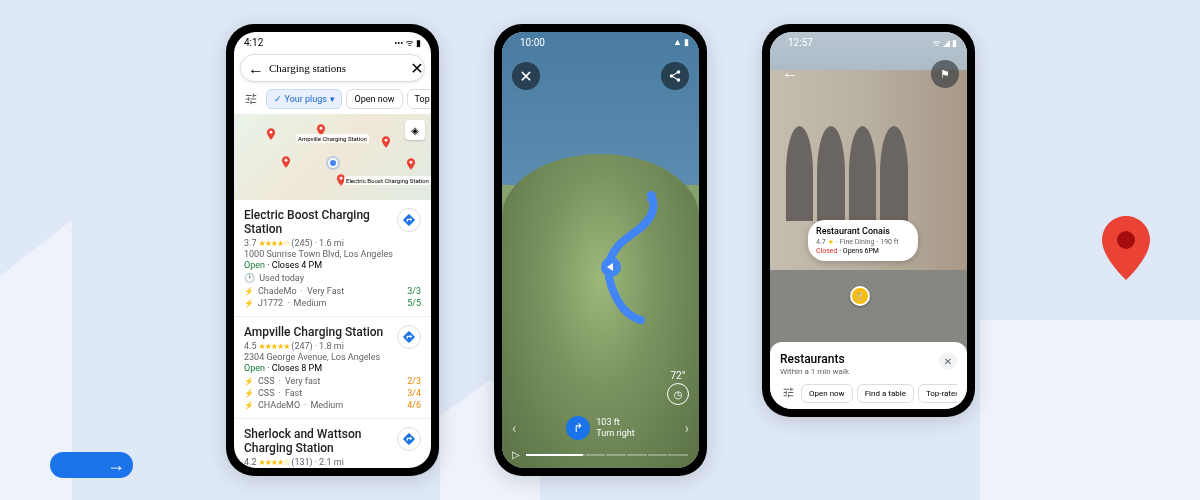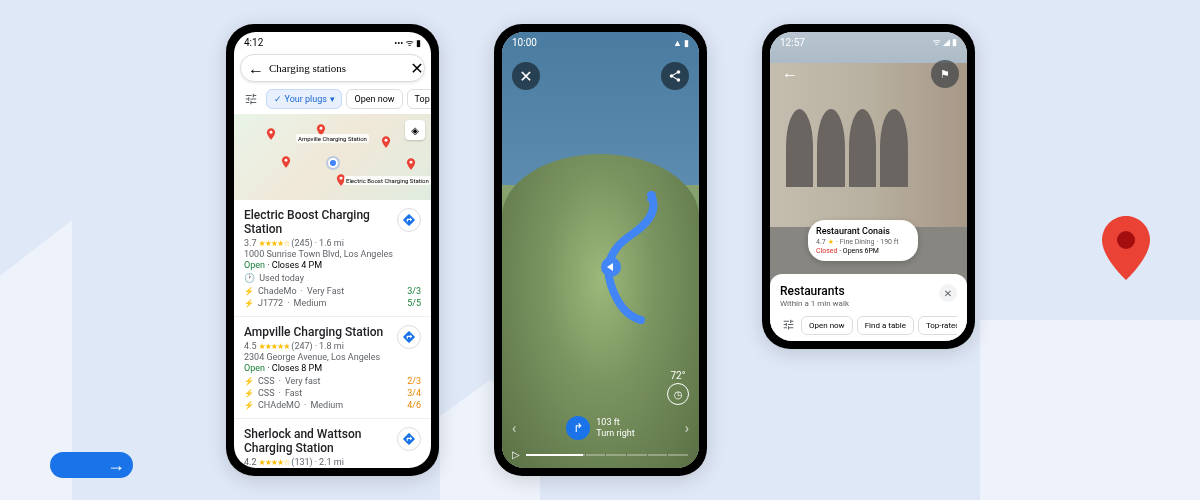--- a/index.html
+++ b/index.html
@@ -12,24 +12,24 @@
 .arrow-deco { position: absolute; left: 50px; bottom: 22px; width: 83px; height: 26px; background: #1a73e8; border-radius: 13px; display: flex; align-items: center; justify-content: flex-end; padding-right: 8px; }
 .arrow-deco::after { content: "→"; color: #fff; font-size: 18px; }
 .pin-deco { position: absolute; right: 50px; top: 216px; width: 48px; height: 64px; }
 .pin-deco svg { width: 100%; height: 100%; }
 
 .phone { position: absolute; background: #000; border-radius: 28px; padding: 8px; box-shadow: 0 4px 20px rgba(0,0,0,0.15); }
 .phone-screen { background: #fff; border-radius: 22px; overflow: hidden; position: relative; width: 100%; height: 100%; }
 
 .p1 { left: 226px; top: 24px; width: 213px; height: 452px; }
 .p2 { left: 494px; top: 24px; width: 213px; height: 452px; }
-.p3 { left: 762px; top: 24px; width: 213px; height: 325px; }
+.p3 { left: 762px; top: 24px; width: 213px; height: 393px; }
 
 .status-bar { display: flex; justify-content: space-between; align-items: center; padding: 4px 10px; font-size: 10px; font-weight: 400; height: 20px; }
-.status-bar.dark { color: #fff; position: absolute; top: 0; left: 0; right: 0; z-index: 5; align-items: flex-end; }
+.status-bar.dark { color: #fff; position: absolute; top: 0; left: 8px; right: 0; z-index: 5; }
 .status-icons { display: flex; gap: 3px; align-items: center; font-size: 9px; }
 
 .search-bar { margin: 2px 6px; background: #fff; border: 1px solid #ddd; border-radius: 20px; display: flex; align-items: center; padding: 6px 8px; gap: 6px; box-shadow: 0 1px 3px rgba(0,0,0,0.1); }
 .search-input { flex: 1; border: none; font-size: 11px; outline: none; font-family: Liberation Serif, serif; }
 .icon { width: 14px; height: 14px; display: inline-flex; align-items: center; justify-content: center; flex-shrink: 0; }
 
 .chip-row { display: flex; gap: 4px; padding: 4px 6px; overflow: hidden; align-items: center; }
 .chip { border: 1px solid #ddd; border-radius: 6px; padding: 4px 7px; font-size: 9px; white-space: nowrap; display: flex; align-items: center; gap: 3px; background: #fff; }
 .chip.active { background: #e8f0fe; border-color: #c6dafc; color: #1967d2; }
 .chip.filter-icon-chip { padding: 4px; border: none; }

